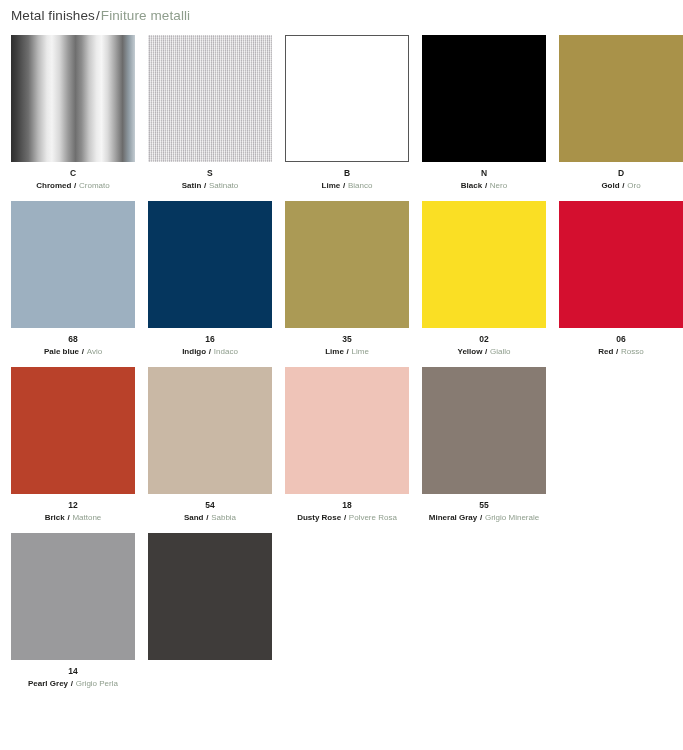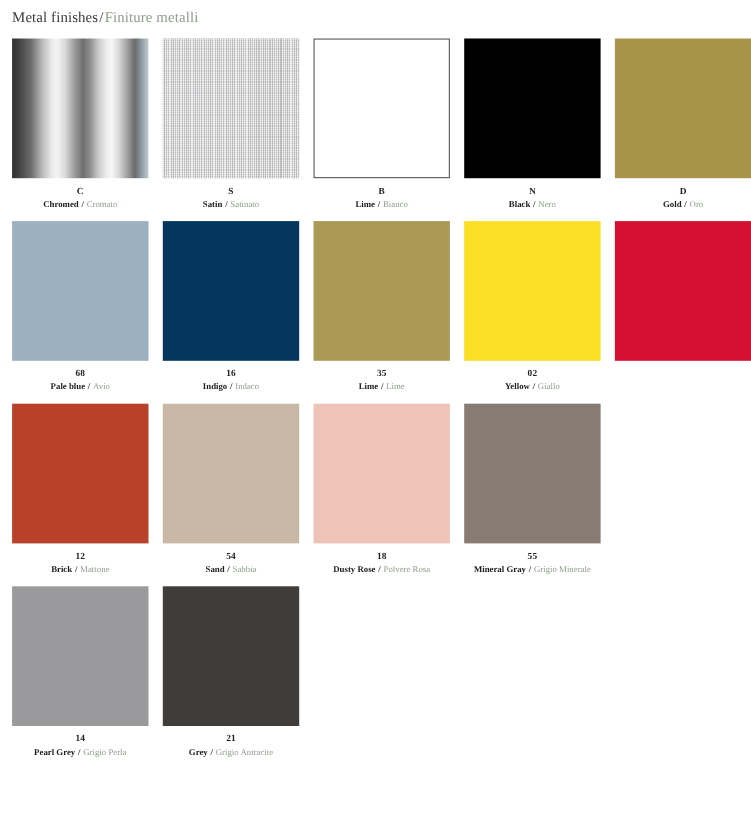--- a/index.html
+++ b/index.html
@@ -12,21 +12,20 @@
     height: 750px;
     font-family: "Liberation Sans", sans-serif;
     overflow: hidden;
   }
 
   .page {
     position: relative;
     width: 683px;
     height: 750px;
     box-sizing: border-box;
-    font-family: Liberation Serif, serif;
   }
 
   
   .section-title {
     padding: 6px 0 0 11px;
     font-size: 13.5px;
     letter-spacing: 0.1px;
     line-height: 20px;
     white-space: nowrap;
   }
@@ -213,20 +212,24 @@
         </div>
         <div class="swatch-cell">
           <div class="swatch-chip" style="background-color: rgb(250, 223, 36);"></div>
           <div class="swatch-caption">
             <span class="swatch-code">02</span>
             <span class="swatch-names"><span class="name-en">Yellow</span><span class="name-sep"> / </span><span class="name-it">Giallo</span></span>
           </div>
         </div>
         <div class="swatch-cell">
           <div class="swatch-chip" style="background-color: rgb(212, 15, 47);"></div>
+          <div class="swatch-caption">
+            <span class="swatch-code">06</span>
+            <span class="swatch-names"><span class="name-en">Red</span><span class="name-sep"> / </span><span class="name-it">Rosso</span></span>
+          </div>
         </div>
       </div>
       <div class="swatch-row">
         <div class="swatch-cell">
           <div class="swatch-chip" style="background-color: rgb(185, 65, 42);"></div>
           <div class="swatch-caption">
             <span class="swatch-code">12</span>
             <span class="swatch-names"><span class="name-en">Brick</span><span class="name-sep"> / </span><span class="name-it">Mattone</span></span>
           </div>
         </div>
@@ -255,24 +258,20 @@
       <div class="swatch-row">
         <div class="swatch-cell">
           <div class="swatch-chip" style="background-color: rgb(154, 154, 156);"></div>
           <div class="swatch-caption">
             <span class="swatch-code">14</span>
             <span class="swatch-names"><span class="name-en">Pearl Grey</span><span class="name-sep"> / </span><span class="name-it">Grigio Perla</span></span>
           </div>
         </div>
         <div class="swatch-cell">
           <div class="swatch-chip" style="background-color: rgb(63, 60, 58);"></div>
-          <div class="swatch-caption">
-            <span class="swatch-code">21</span>
-            <span class="swatch-names"><span class="name-en">Grey</span><span class="name-sep"> / </span><span class="name-it">Grigio Antracite</span></span>
-          </div>
         </div>
         <div class="swatch-cell empty">
           <div class="swatch-chip"></div>
           <div class="swatch-caption">
             <span class="swatch-code"></span>
             <span class="swatch-names"><span class="name-en"></span><span class="name-sep"></span><span class="name-it"></span></span>
           </div>
         </div>
         <div class="swatch-cell empty">
           <div class="swatch-chip"></div>

